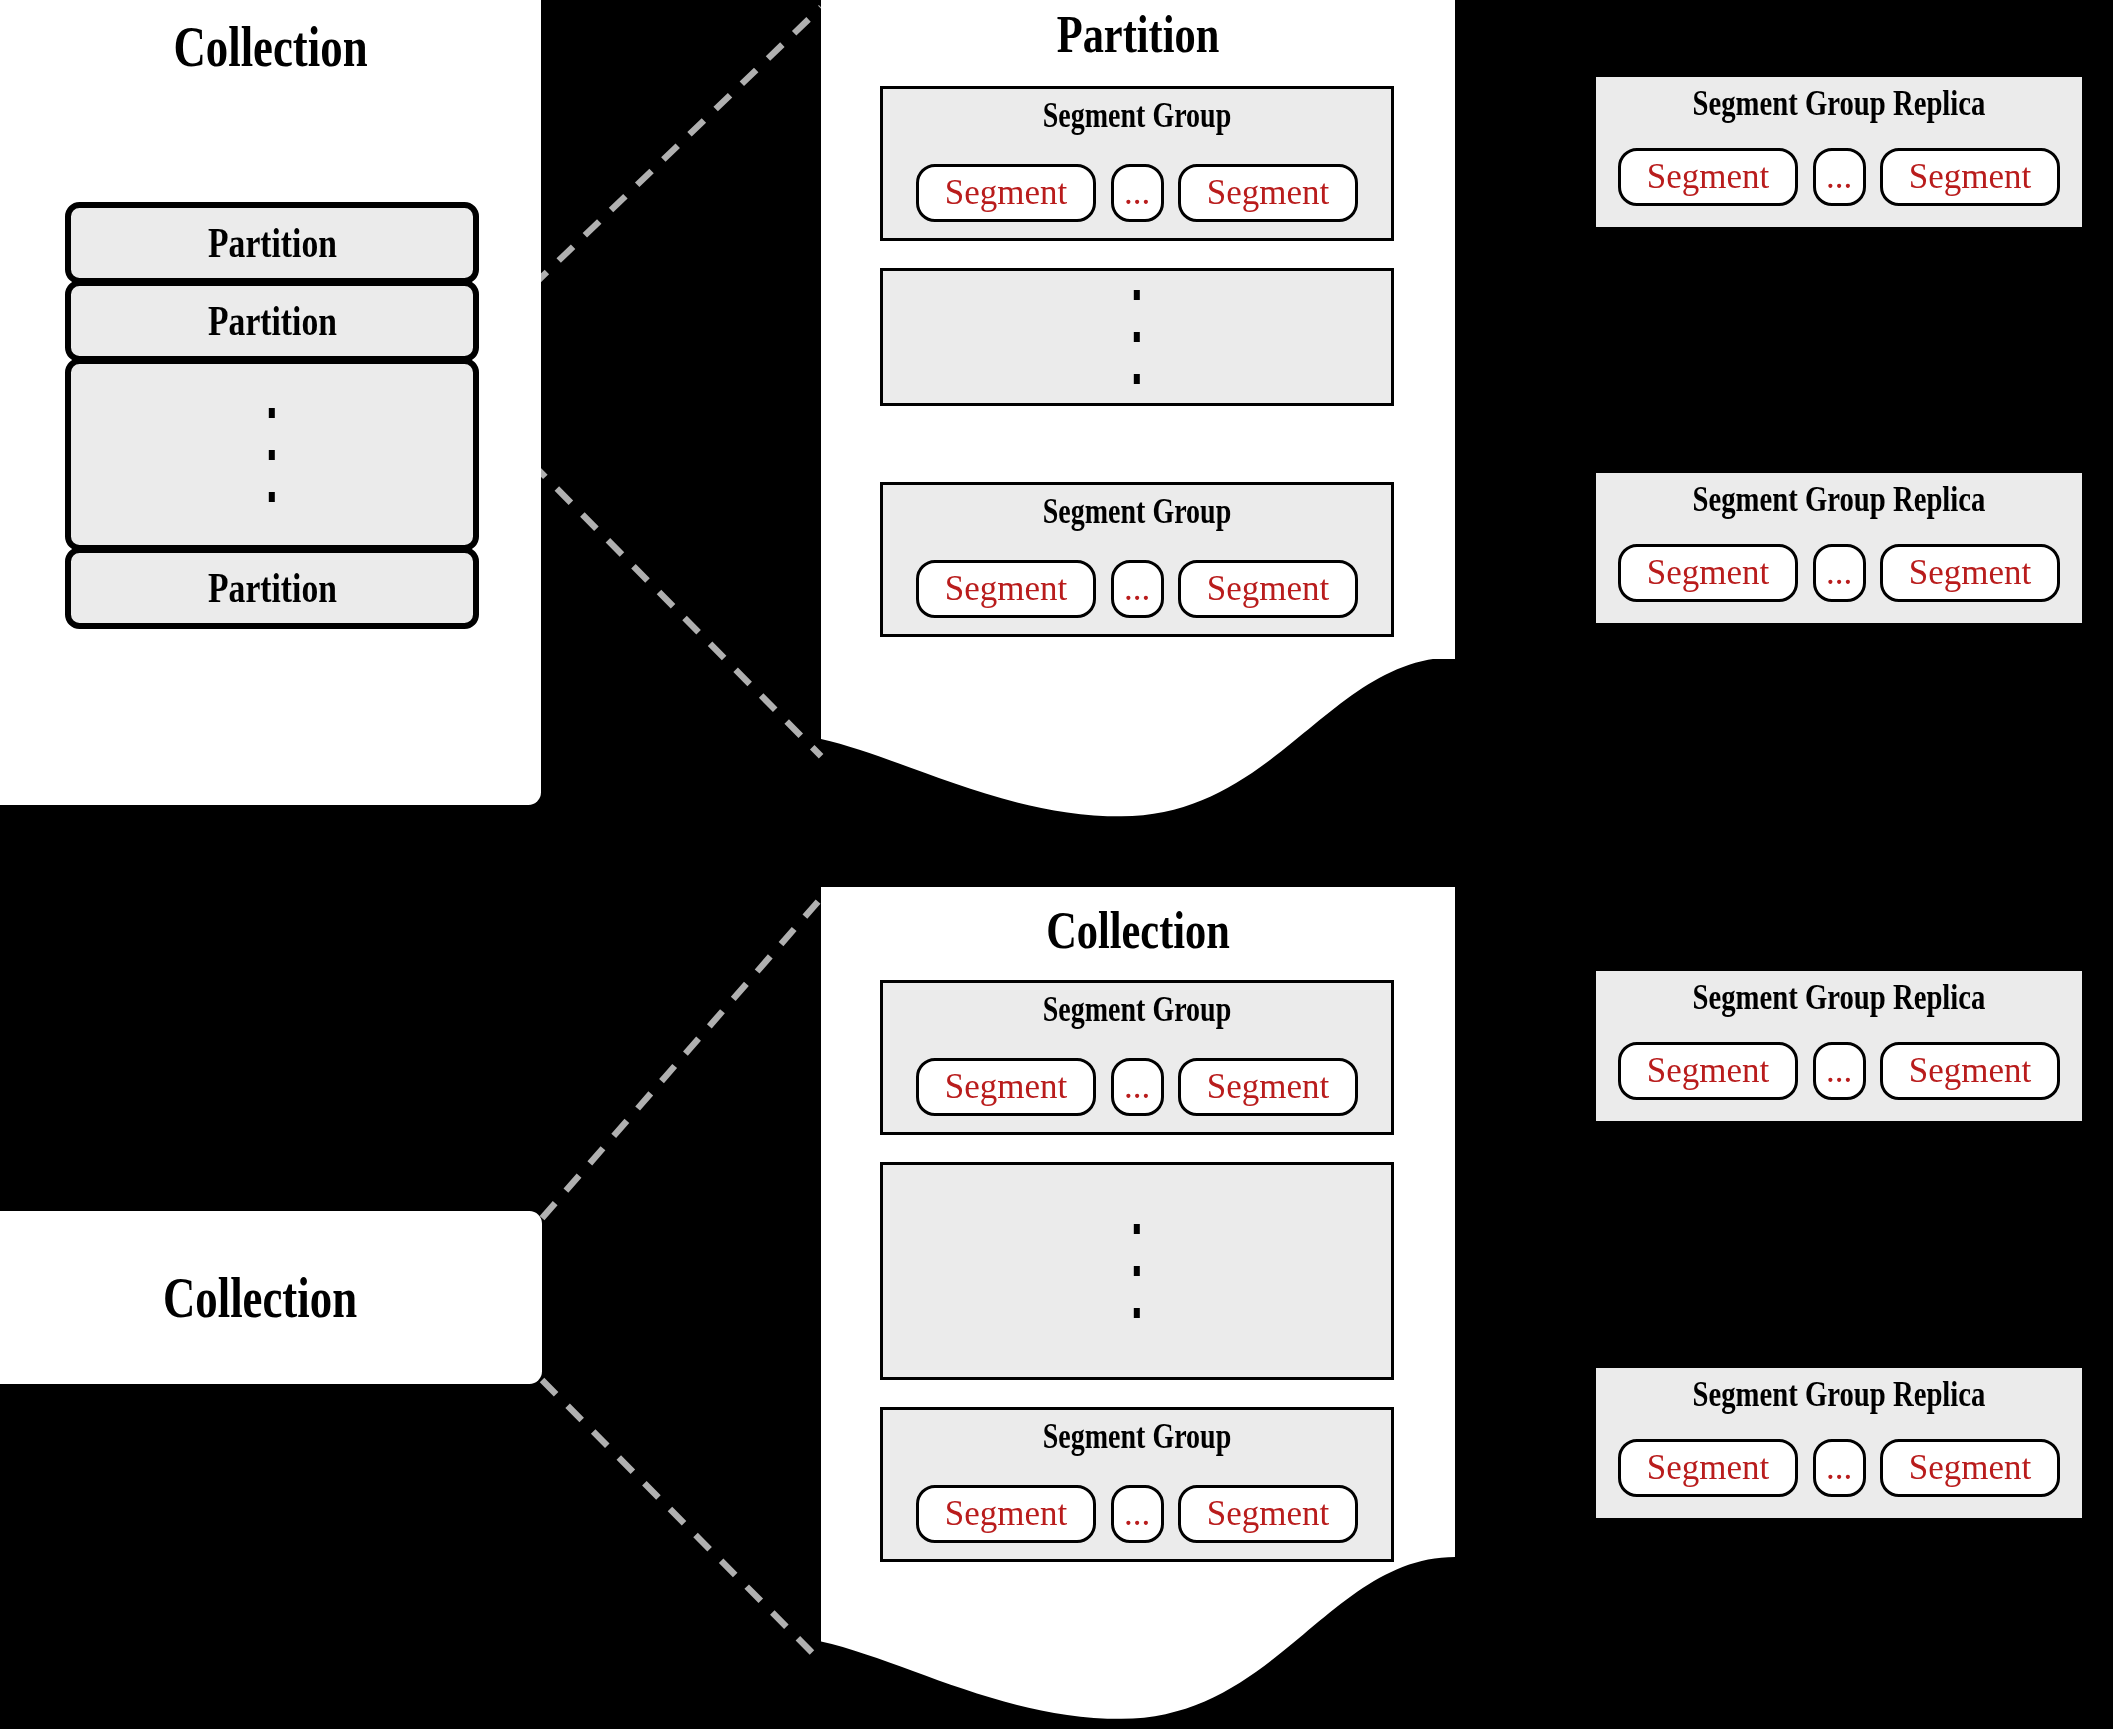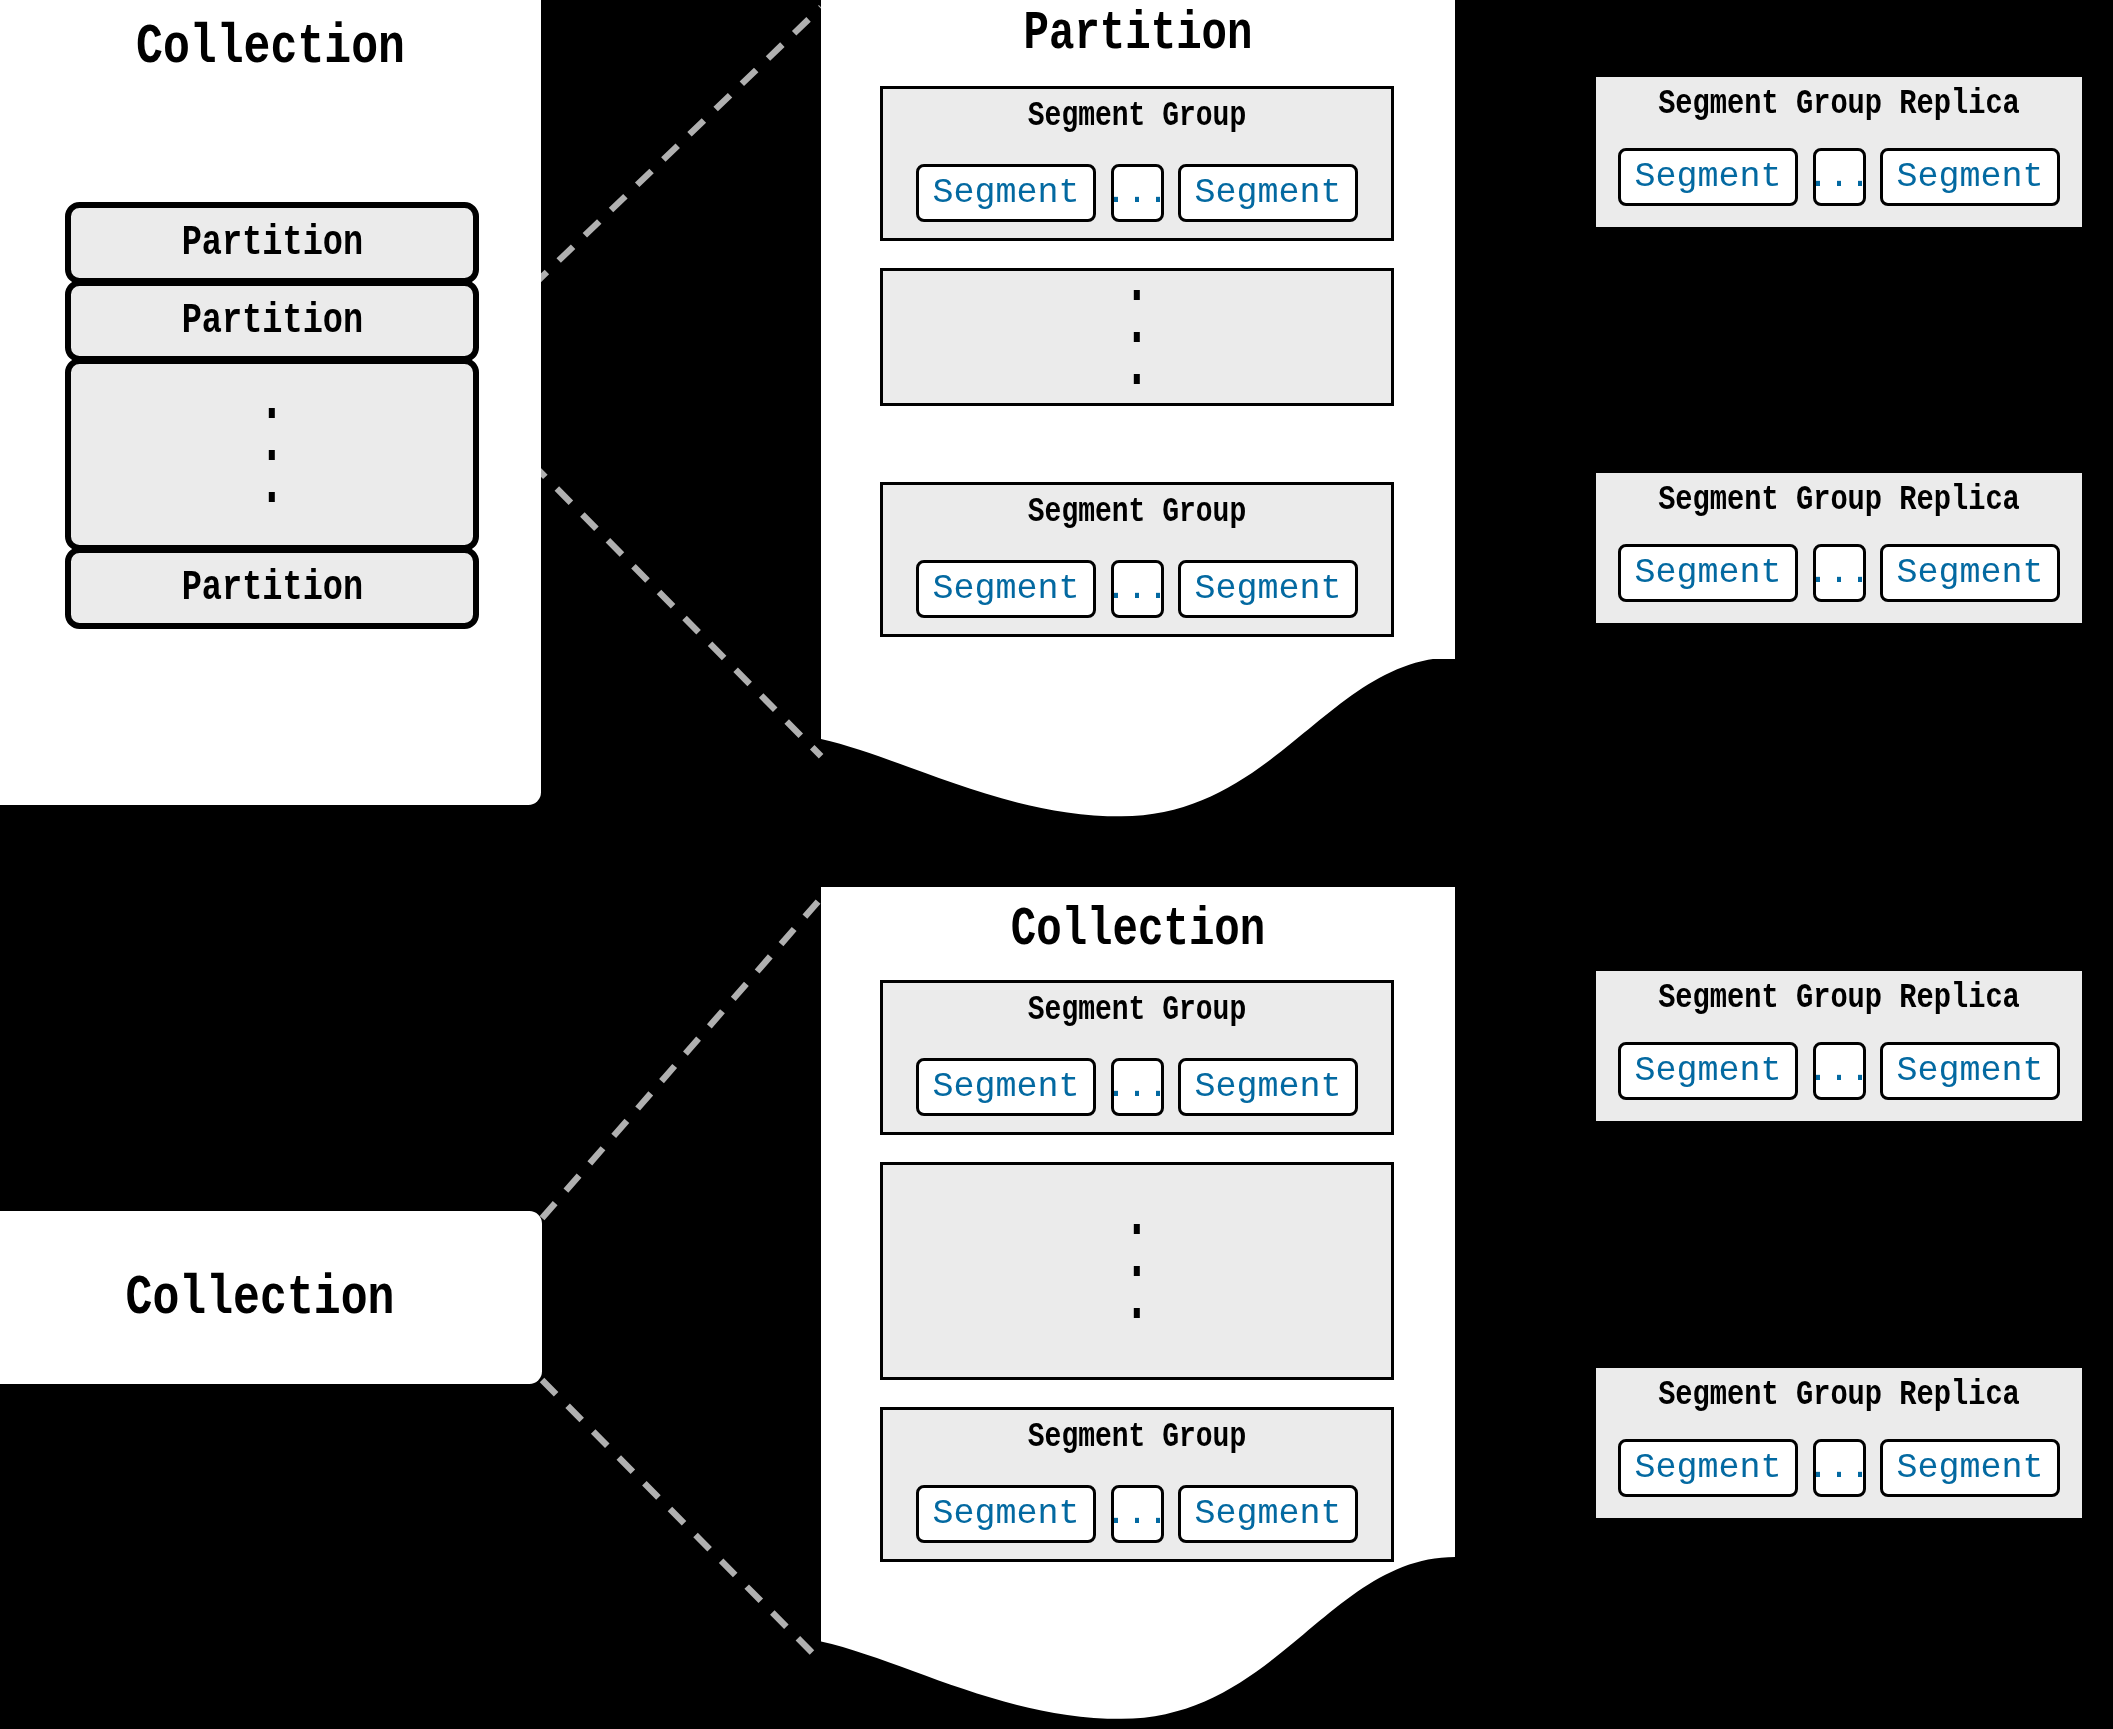--- a/index.html
+++ b/index.html
@@ -6,21 +6,21 @@
     margin: 0;
     padding: 0;
     background: #000000;
   }
   #canvas {
     position: relative;
     width: 2110px;
     height: 1729px;
     background: #000000;
     overflow: hidden;
-    font-family: Liberation Mono, monospace;
+    font-family: Liberation Serif, serif;
   }
 
   
   .panel-white {
     position: absolute;
     background: #ffffff;
   }
   .panel-rounded {
     border-radius: 12.7px;
   }
@@ -107,26 +107,26 @@
     left: 0;
     width: 100%;
     display: flex;
     align-items: center;
     justify-content: center;
     gap: 14.5px;
   }
   .segment-box {
     background: #ffffff;
     border: 3.6px solid #000000;
-    border-radius: 8px;
+    border-radius: 19px;
     box-sizing: border-box;
     display: flex;
     align-items: center;
     justify-content: center;
-    color: #0369a1;
+    color: #b91c1c;
     font-size: 35px;
     font-weight: 400;
     white-space: nowrap;
   }
   .segment-box.wide  { width: 180px; height: 58px; }
   .segment-box.ell   { width: 53px;  height: 58px; }
 
   
   .group-gap {
     position: absolute;

